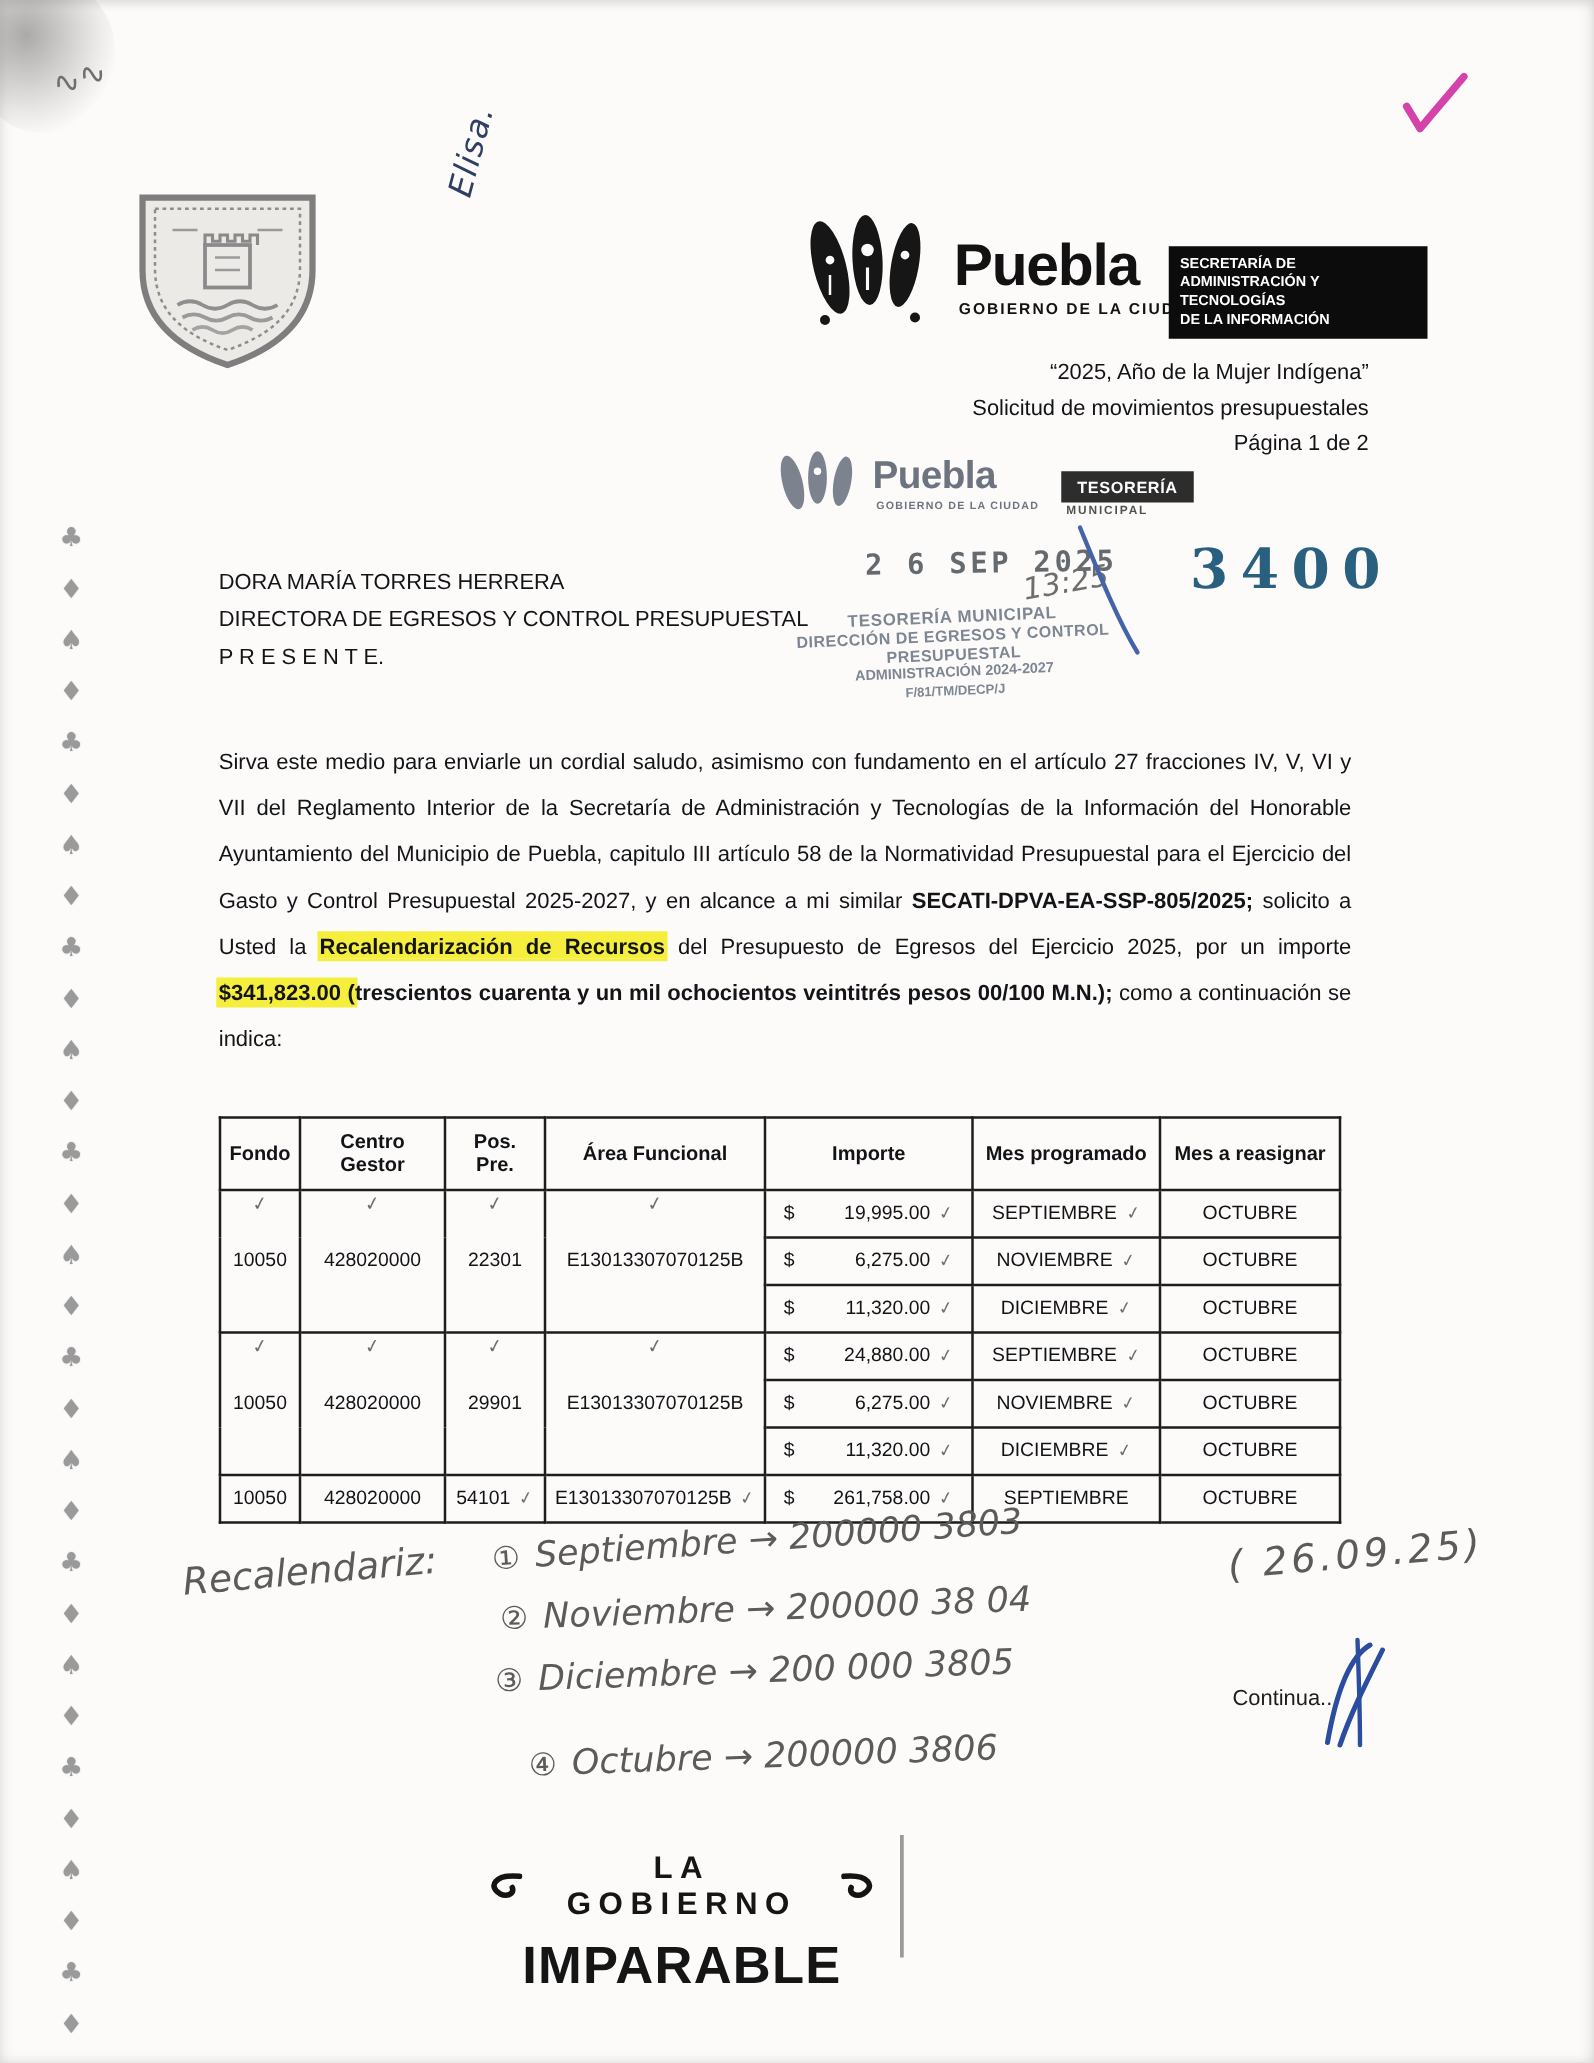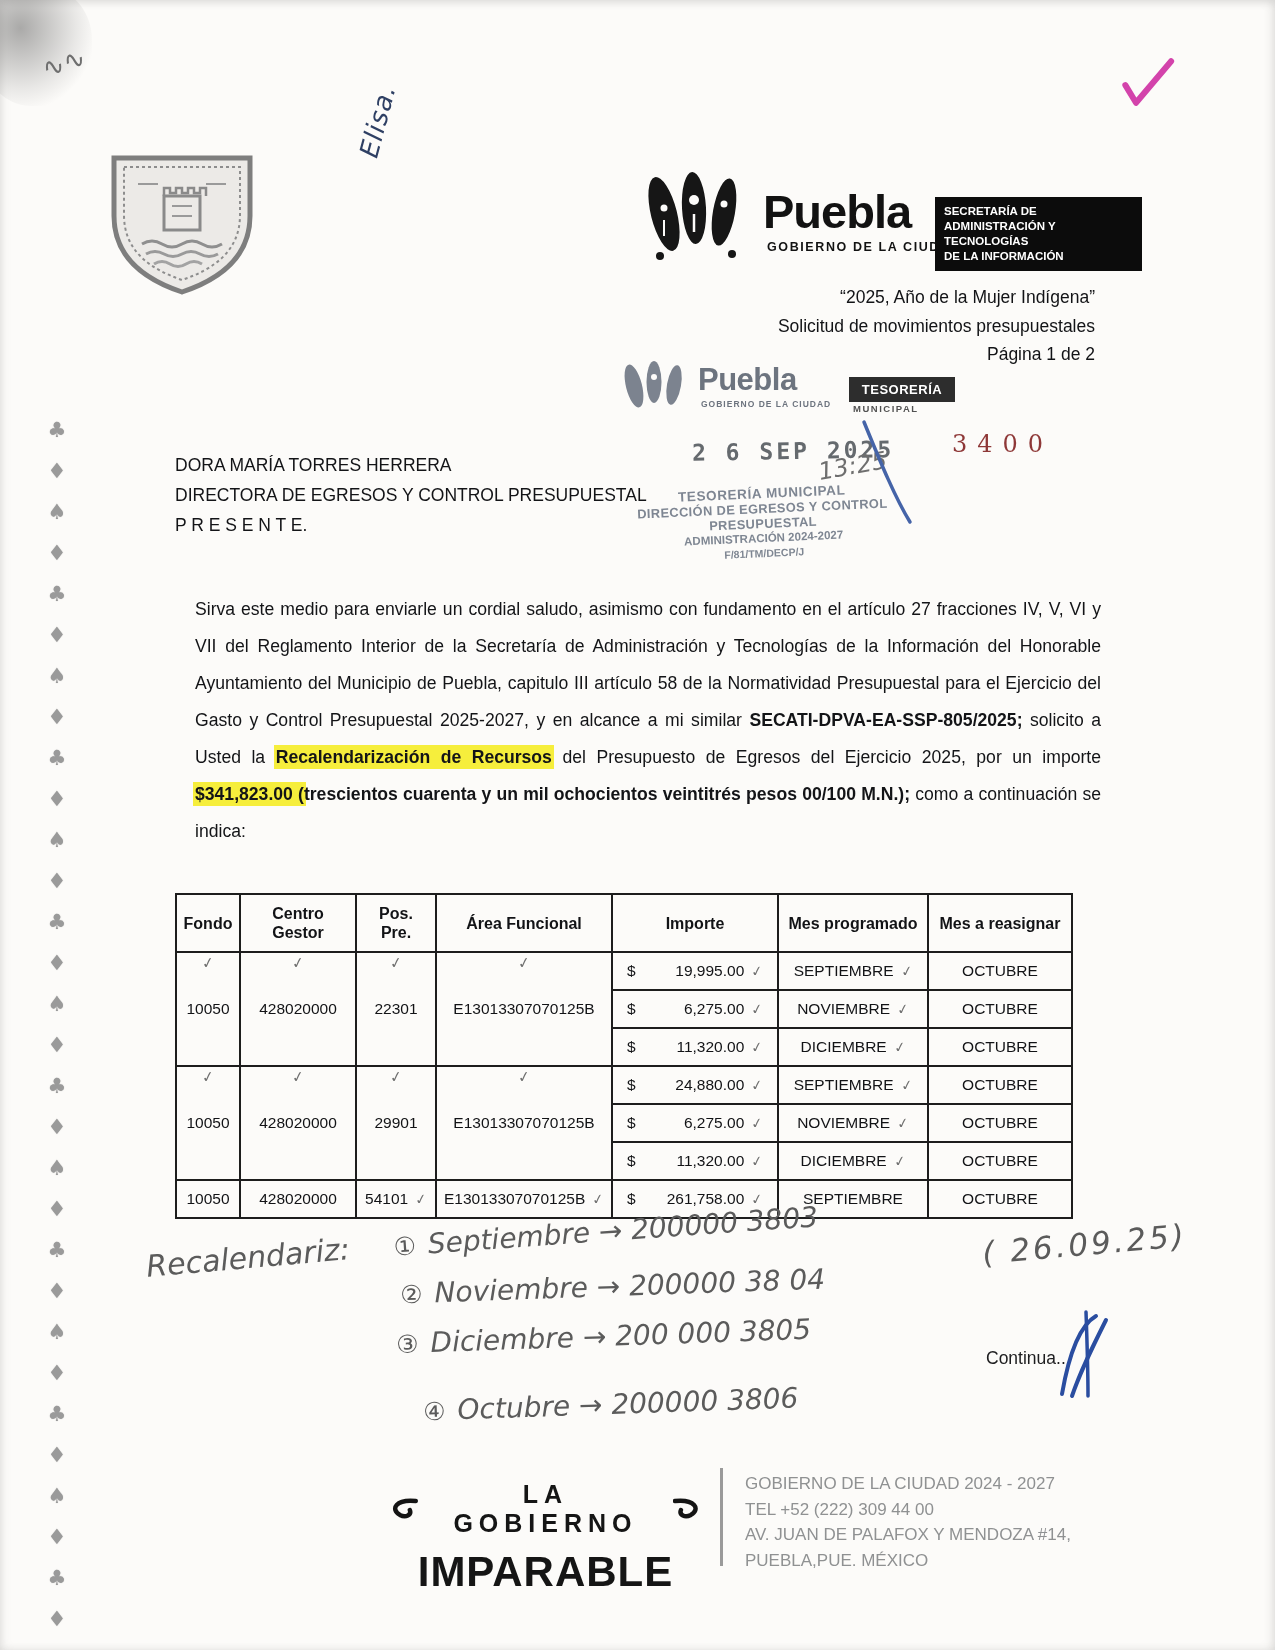--- a/index.html
+++ b/index.html
@@ -44,36 +44,36 @@
   .stamp-brand-sub { left:701px; top:399px; font-size:8.5px; font-weight:700; letter-spacing:1px; color:#59616e; }
   .stamp-box { left:849px; top:377px; width:106px; height:25px; background:#101010; color:#fff;
     font-size:13px; font-weight:700; text-align:center; line-height:25px; letter-spacing:.5px; }
   .stamp-box-sub { left:853px; top:403px; font-size:9.5px; font-weight:700; letter-spacing:1.5px; color:#3a3a3a; }
 
   .date-stamp { left:692px; top:438px; font-family:"DejaVu Sans Mono",monospace; font-weight:700;
     font-size:23px; letter-spacing:3px; color:#42474e; transform:rotate(-1deg); opacity:.92; }
   .time-hw { left:818px; top:452px; font-family:"DejaVu Sans",sans-serif; font-style:italic;
     font-size:24px; color:#2c4f9c; transform:rotate(-10deg); }
   .time-slash { left:852px; top:418px; }
-  .folio { left:952px; top:430px; font-family:"DejaVu Serif",serif; font-weight:400;
-    font-size:24px; letter-spacing:10px; color:#7f1d1d; }
+  .folio { left:952px; top:430px; font-family:"DejaVu Serif",serif; font-weight:700;
+    font-size:44px; letter-spacing:10px; color:#0c4a6e; }
 
   .stamp-text { left:610px; top:486px; width:306px; text-align:center; color:#6d7684;
     transform:rotate(-2.5deg); }
   .stamp-text .l0 { font-size:13.5px; font-weight:700; letter-spacing:.6px; }
   .stamp-text .l1, .stamp-text .l2 { font-size:12.8px; font-weight:700; letter-spacing:.4px; line-height:15px; }
   .stamp-text .l3 { font-size:11.5px; font-weight:700; line-height:15px; }
   .stamp-text .l4 { font-size:10.5px; font-weight:700; line-height:14px; }
 
   
   .addressee { left:175px; top:450px; font-size:17.5px; line-height:30px; color:#131417; }
 
   
   .body-par { left:175px; top:591px; width:906px; font-size:17.6px; line-height:37px;
-    text-align:justify; color:#131417;margin-left:20px; }
+    text-align:justify; color:#131417; }
   .b { font-weight:700; }
   .hl { background:#f6ee3c; box-shadow:0 0 0 2px #f6ee3c; }
 
   
   .tbl-wrap { left:175px; top:893px; }
   table { border-collapse:collapse; width:896px; table-layout:fixed; font-size:15.5px; color:#121316; }
   th, td { border:2px solid #1d1d1d; text-align:center; vertical-align:middle; padding:2px 6px; }
   th { height:58px; font-weight:700; font-size:16px; line-height:19px; }
   tbody td { height:38px; }
   td.idcell { position:relative; }
@@ -363,20 +363,14 @@
       <svg width="30" height="24" viewBox="0 0 30 24">
           <path d="M28 4 C 8 2 2 12 12 18 C 18 21 24 18 22 13" fill="none" stroke="#141414" stroke-width="4.5" stroke-linecap="round"></path>
         </svg>
       <span class="txt">LA GOBIERNO</span>
       <svg width="30" height="24" viewBox="0 0 30 24">
           <path d="M2 4 C 22 2 28 12 18 18 C 12 21 6 18 8 13" fill="none" stroke="#141414" stroke-width="4.5" stroke-linecap="round"></path>
         </svg>
     </div>
     <div class="capital-bottom">IMPARABLE</div>
   </div>
-  <div class="abs footer-text">
-    <div>GOBIERNO DE LA CIUDAD 2024 - 2027</div>
-    <div>TEL +52 (222) 309 44 00</div>
-    <div>AV. JUAN DE PALAFOX Y MENDOZA #14,</div>
-    <div>PUEBLA,PUE. MÉXICO</div>
-  </div>
 
 </div>
 
 </body></html>

